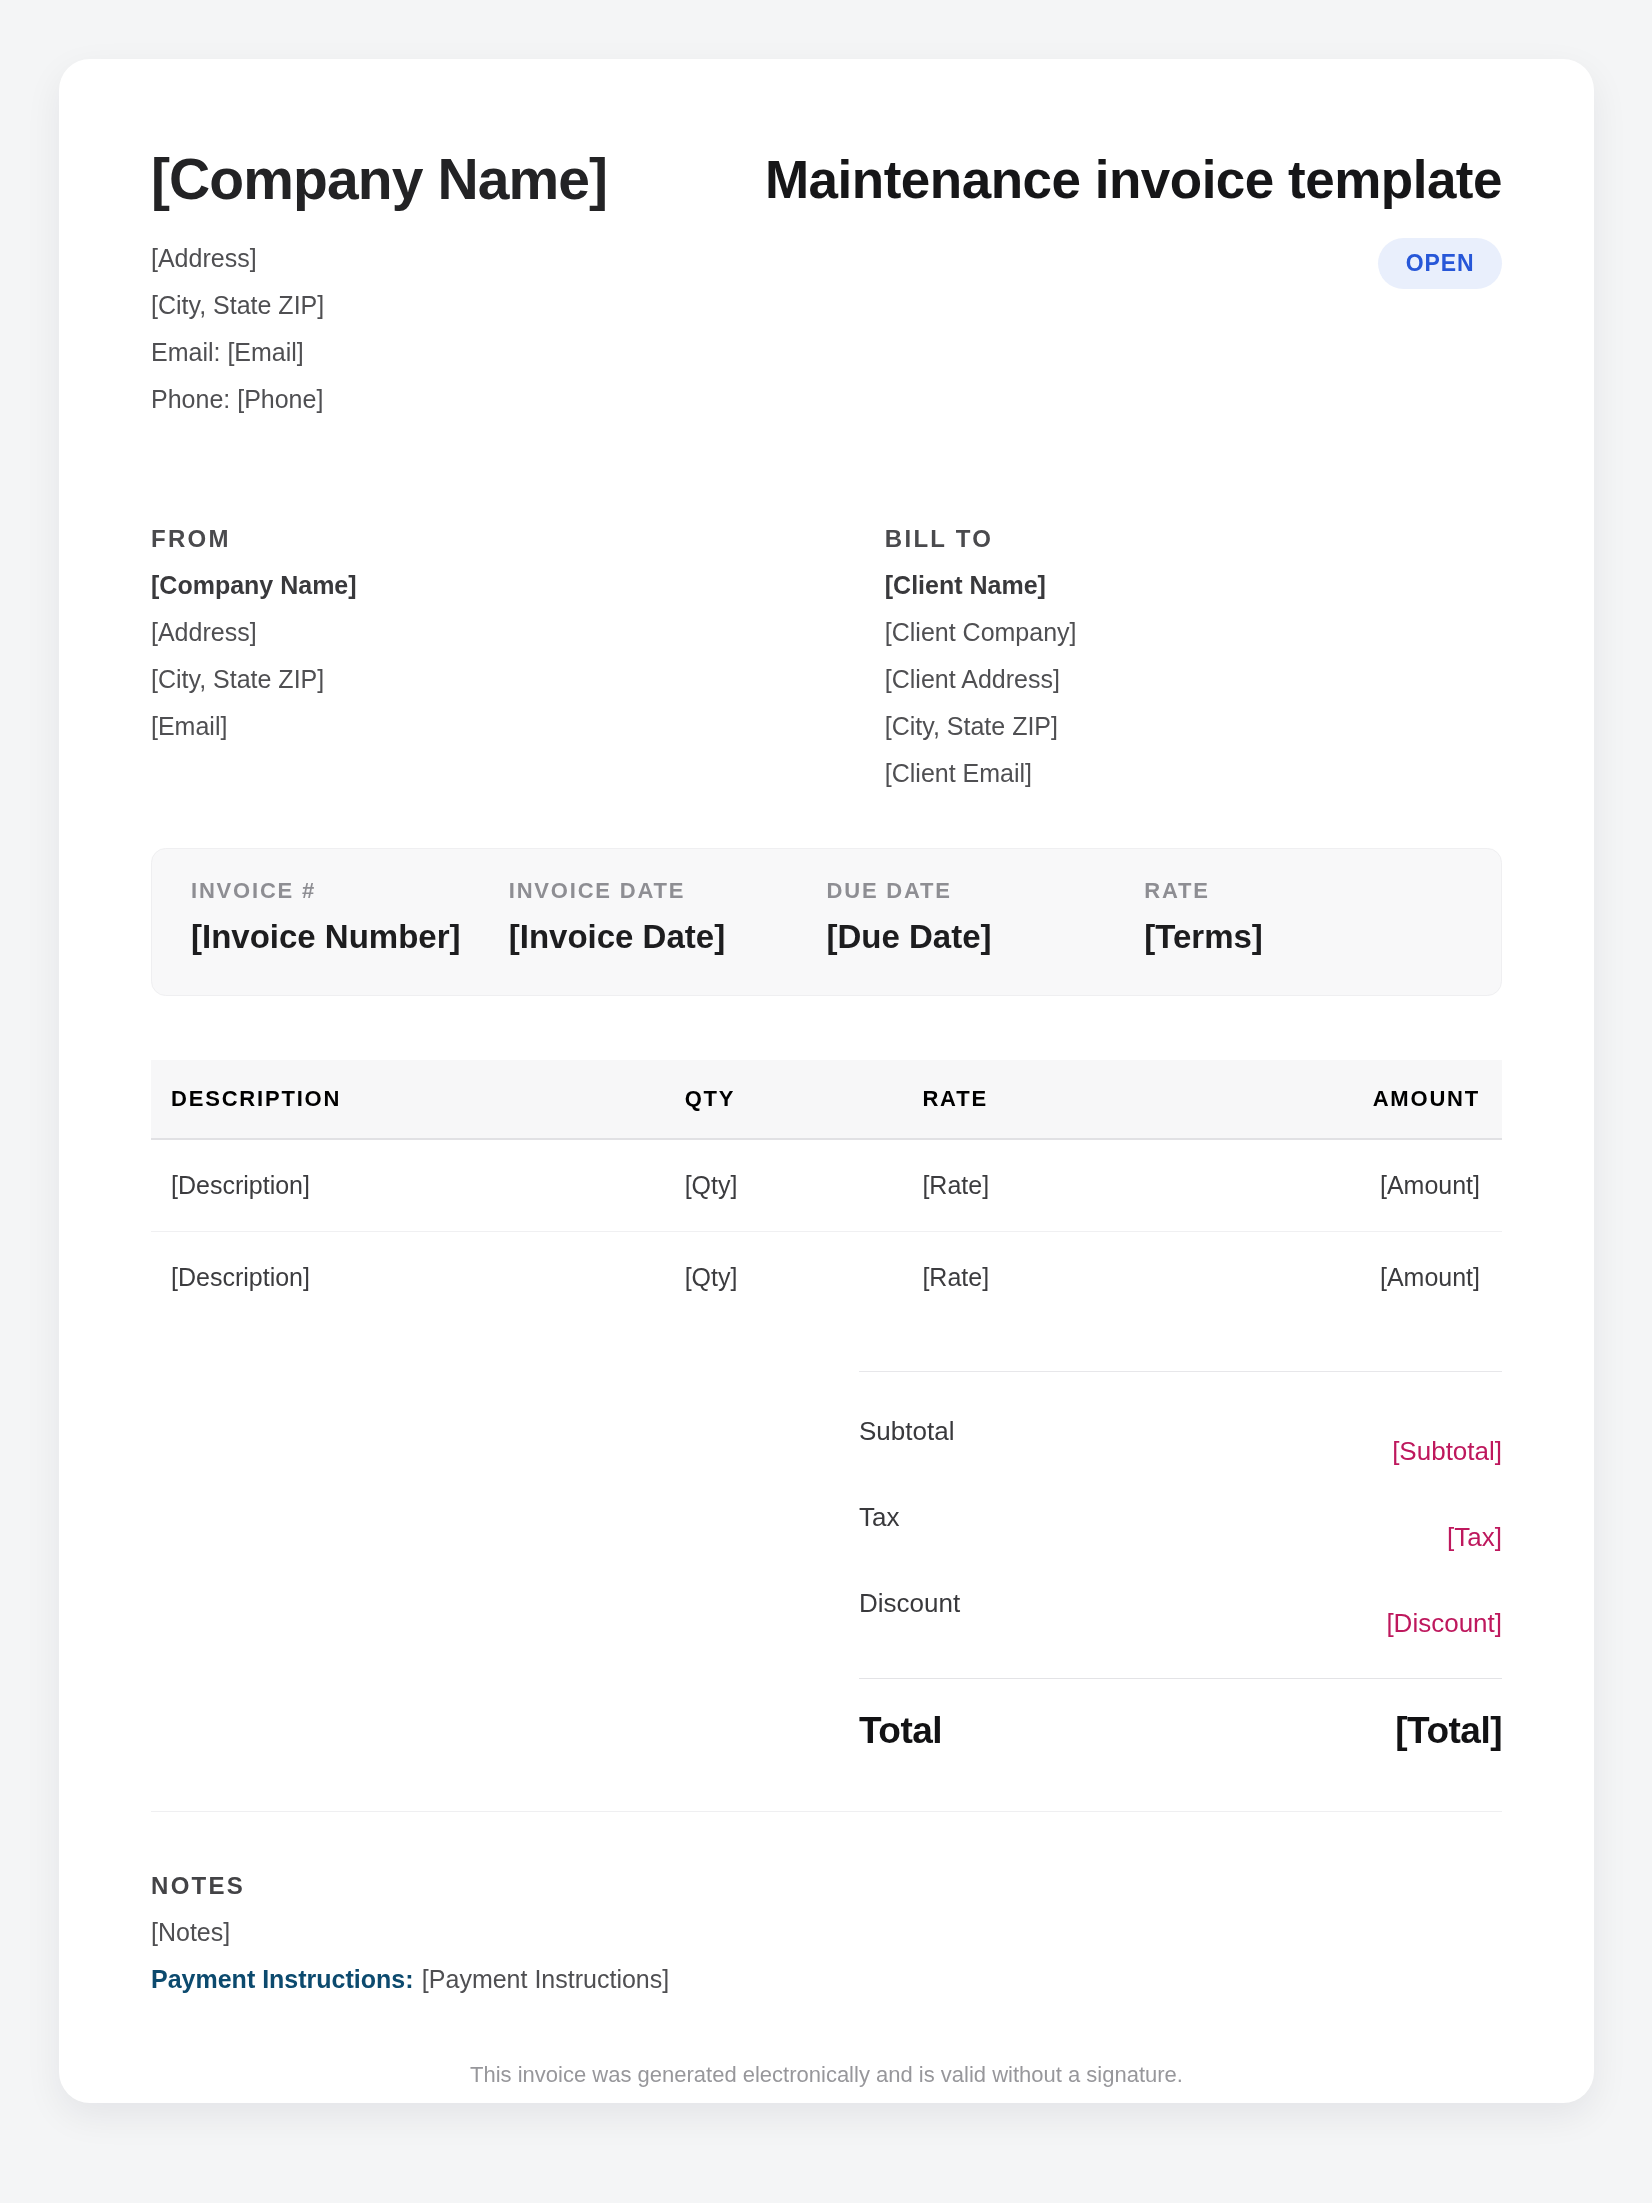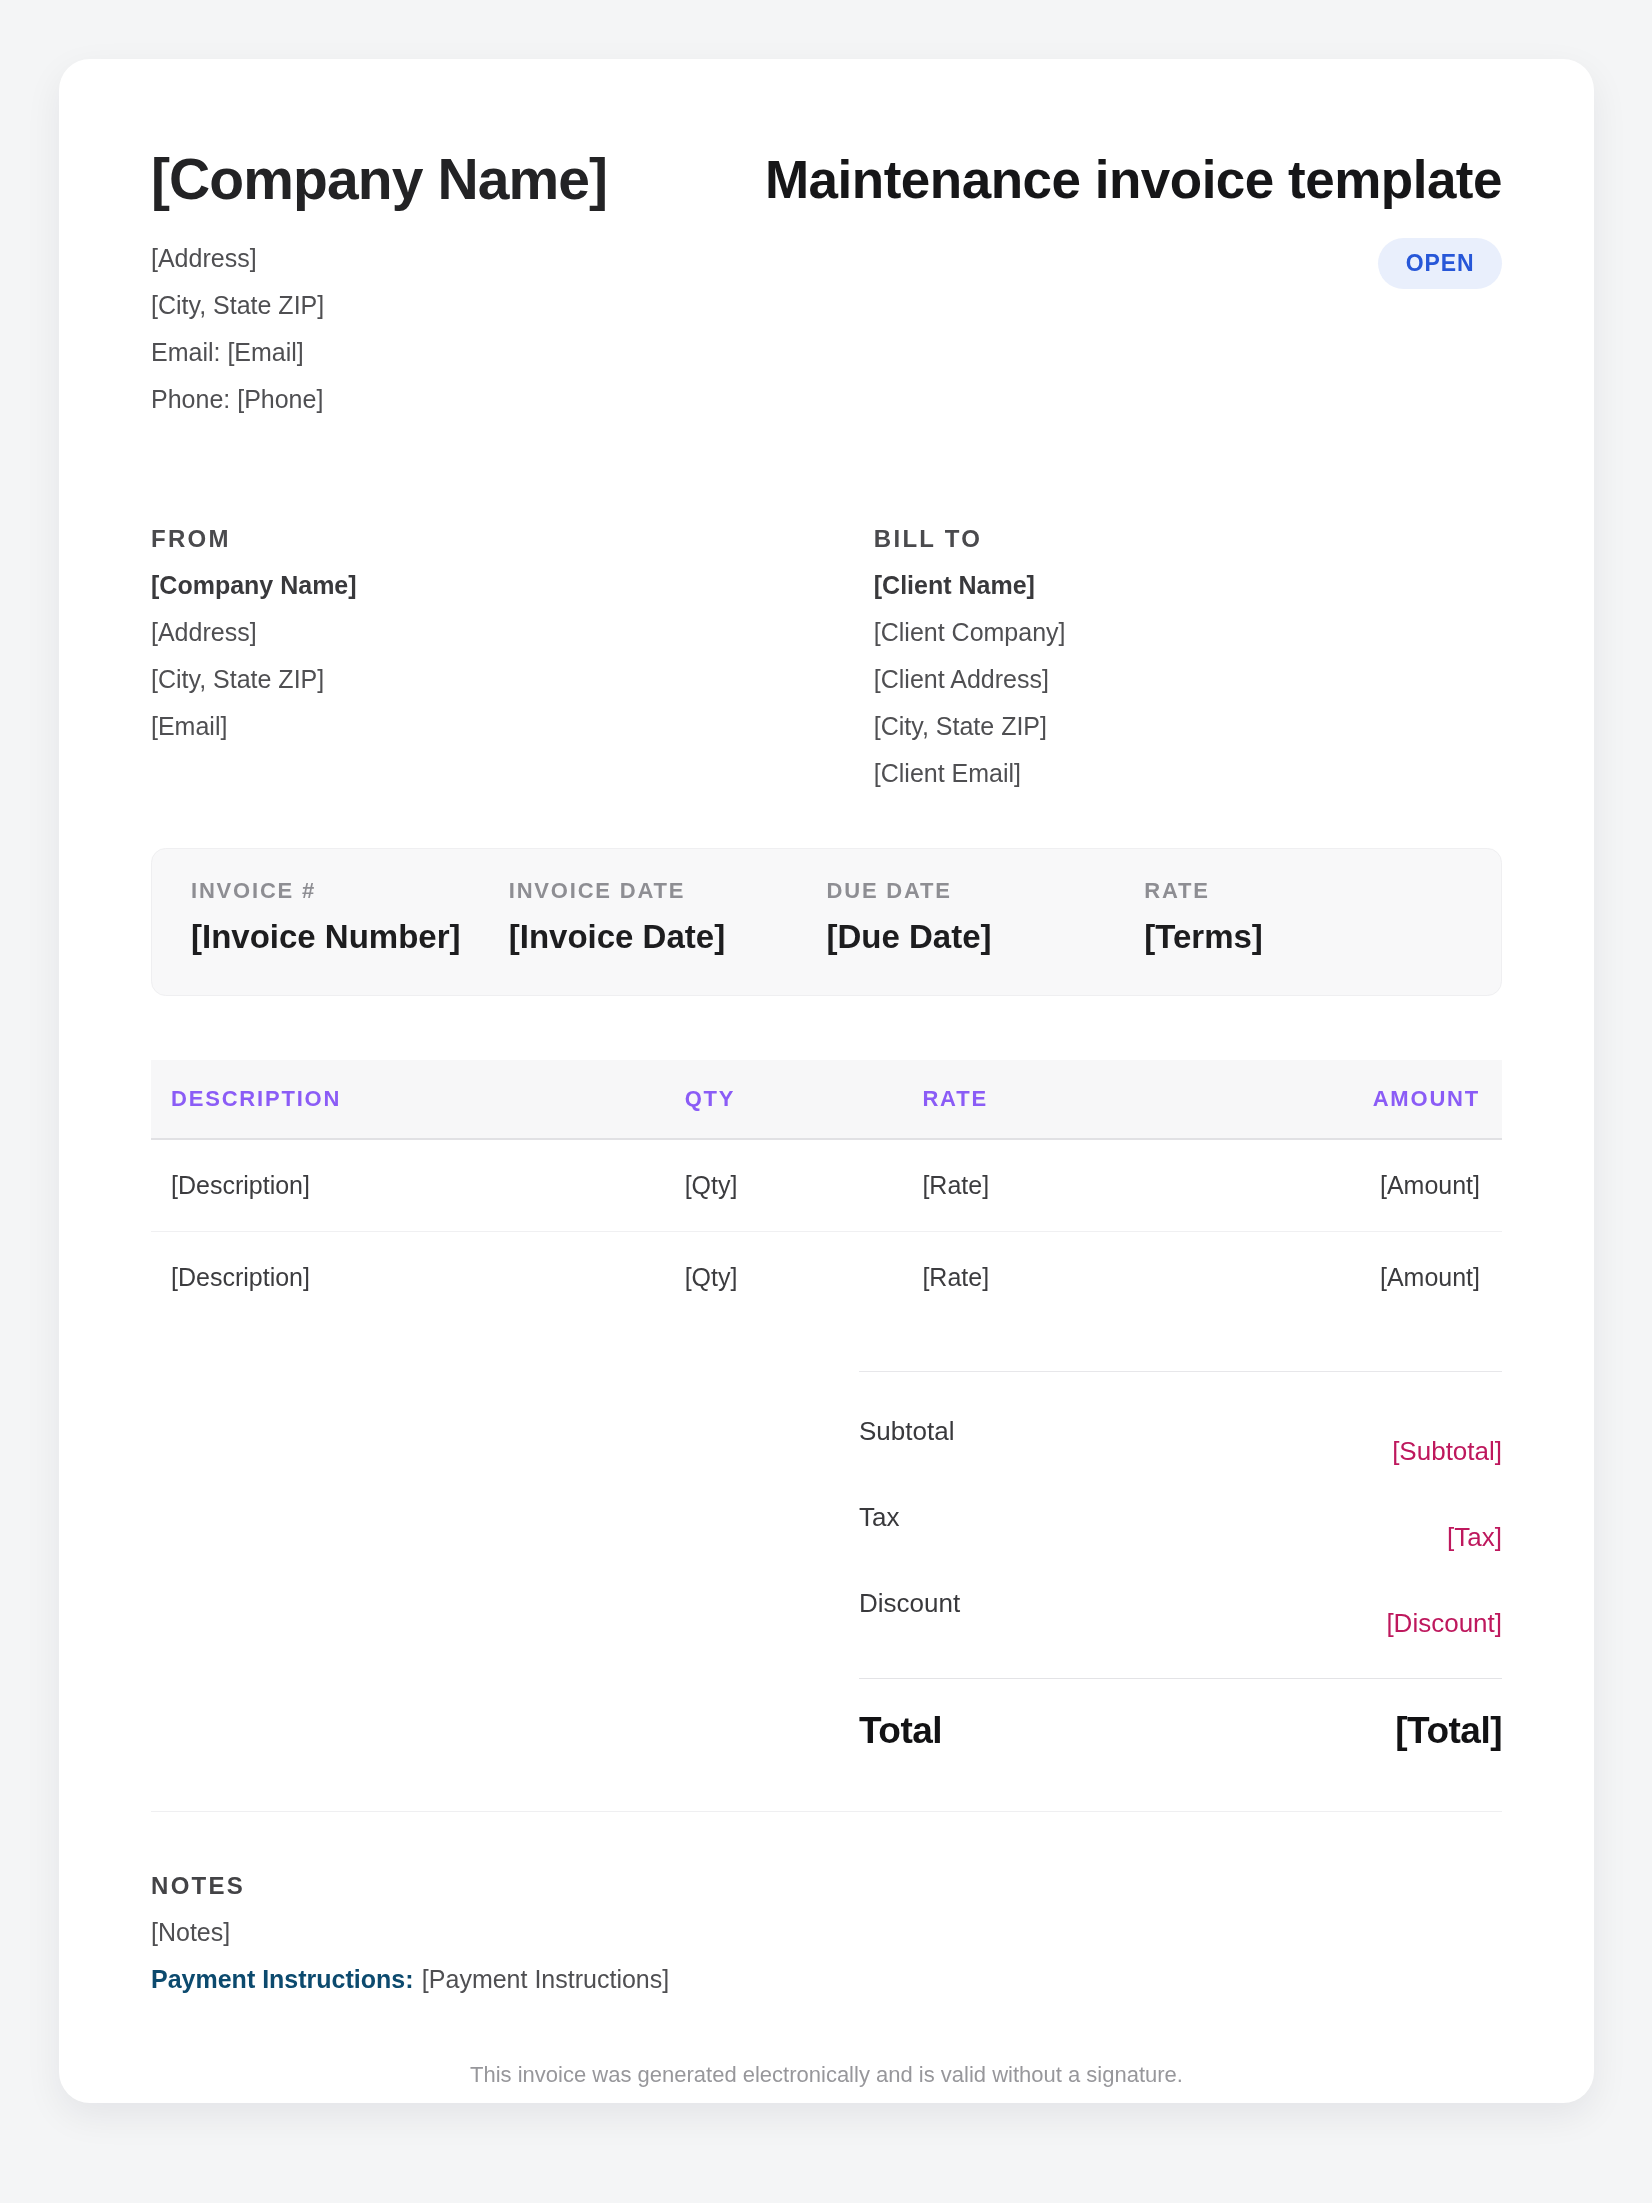--- a/index.html
+++ b/index.html
@@ -33,21 +33,21 @@
     font-weight:bold; color:#161618; letter-spacing:-0.5px;
   }
   .status-badge {
     display:inline-block; margin-top:26px;
     padding:12px 27.5px; border-radius:917px;
     font-size:23px; font-weight:bold; letter-spacing:0.9px;
     background:#E9EFFC; color:#2757D8;
     cursor:pointer;
   }
   
-  .parties { display:flex; margin-top:92px; }
+  .parties { display:flex; margin-top:92px;gap:11px; }
   .party-from { width:53.5%; }
   .party-billto { flex:1; }
   .party-label {
     font-size:24px; line-height:47px; font-weight:bold;
     letter-spacing:2.3px; color:#4a4a4d;
   }
   .party-line { font-size:25px; line-height:47px; color:#4f4f52; }
   .party-line.strong { font-weight:bold; color:#39393c; }
   
   .meta-bar {
@@ -67,21 +67,21 @@
     margin-top:13.8px; font-size:33px; font-weight:bold; color:#1d1d1f;
   }
   
   .items-table { width:100%; border-collapse:collapse; margin-top:64px; }
   .items-table col.c1 { width:39.5%; }
   .items-table col.c2 { width:17.6%; }
   .items-table col.c3 { width:22.4%; }
   .items-table col.c4 { width:20.5%; }
   .items-table th {
     background:#F7F7F8;
-    font-size:22px; font-weight:bold; letter-spacing:1.8px; color:#8b5cf6;
+    font-size:22px; font-weight:bold; letter-spacing:1.8px; color:#000000;
     text-align:left; height:78px; padding:0;
     border-bottom:2.8px solid #E1E1E4;
   }
   .items-table th.first, .items-table td.first { padding-left:20px; }
   .items-table th.amount, .items-table td.amount { text-align:right; padding-right:22px; }
   .items-table td {
     font-size:25px; color:#3c3c3f; height:91px; padding:0;
     background:#ffffff;
   }
   .items-table tbody tr.has-divider td { border-bottom:1.8px solid #F0F0F2; }

